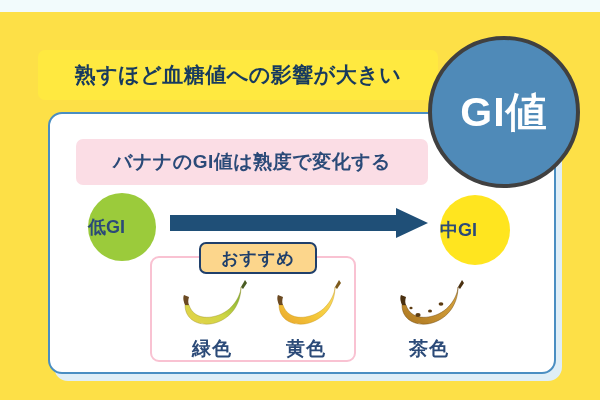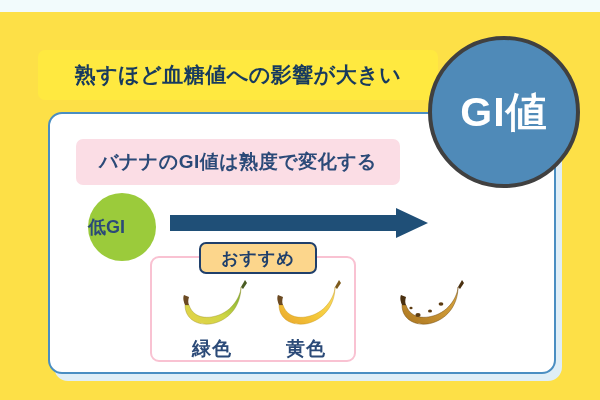--- a/index.html
+++ b/index.html
@@ -57,21 +57,21 @@
     font-weight: bold;
     color: #173a5e;
     letter-spacing: 0.5px;
     white-space: nowrap;
   }
 
   
   .banner-pink {
     position: absolute;
     left: 76px; top: 127px;
-    width: 324px; height: 46px;
+    width: 352px; height: 46px;
     background: #fbdde5;
     border-radius: 7px;
     display: flex;
     align-items: center;
     justify-content: center;
   }
   .banner-pink .txt {
     font-size: 19px;
     font-weight: bold;
     color: #2b4a78;
@@ -207,20 +207,23 @@
   <div class="gi-pill gi-low">
     <span class="txt">低GI</span>
   </div>
 
   <div class="arrow">
     <svg width="258" height="30" viewBox="0 0 258 30" xmlns="http://www.w3.org/2000/svg">
       <polygon points="0,7 226,7 226,0 258,15 226,30 226,23 0,23" fill="#1f4f77"></polygon>
     </svg>
   </div>
 
+  <div class="gi-pill gi-mid">
+    <span class="txt">中GI</span>
+  </div>
 
   <div class="rec-box"></div>
 
   <div class="rec-badge">
     <span class="txt">おすすめ</span>
   </div>
 
   <div class="banana-item" id="banana-green">
     <div class="art">
       <svg width="74" height="52" viewBox="0 0 74 52" xmlns="http://www.w3.org/2000/svg">
@@ -272,19 +275,20 @@
         <path d="M10 28 C10 44 26 50 40 46 C57 41 66 26 66 10 C66 16 60 32 44 38 C30 43 18 40 14 28 Z" fill="url(#gBrown)"></path>
         <path d="M10 28 C10 44 26 50 40 46 C57 41 66 26 66 10 C66 16 60 32 44 38 C30 43 18 40 14 28 Z" fill="none" stroke="#6e4a14" stroke-width="0.8" opacity="0.6"></path>
         <ellipse cx="26" cy="38" rx="2.6" ry="2" fill="#5d3c12"></ellipse>
         <ellipse cx="38" cy="34" rx="2" ry="1.6" fill="#5d3c12"></ellipse>
         <ellipse cx="49" cy="27" rx="2.4" ry="1.8" fill="#5d3c12"></ellipse>
         <ellipse cx="19" cy="31" rx="1.6" ry="1.3" fill="#5d3c12"></ellipse>
         <path d="M10 28 C8 23 8 20 9 18 L14 20 C13 23 13 26 14 28 Z" fill="#4a3010"></path>
         <path d="M66 10 L70 3 L72 6 L68 12 Z" fill="#4a3010"></path>
       </svg>
     </div>
+    <div class="lbl">茶色</div>
   </div>
 
   <div class="gi-badge">
     <span class="txt">GI値</span>
   </div>
 
 </div>
 
 </body></html>

